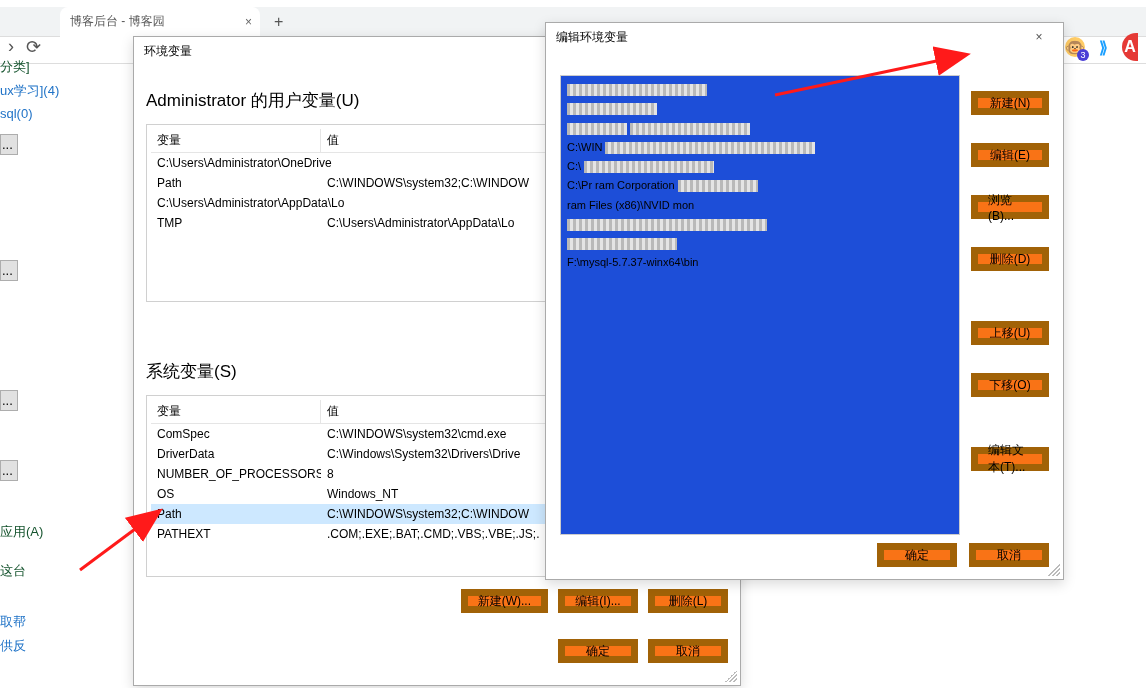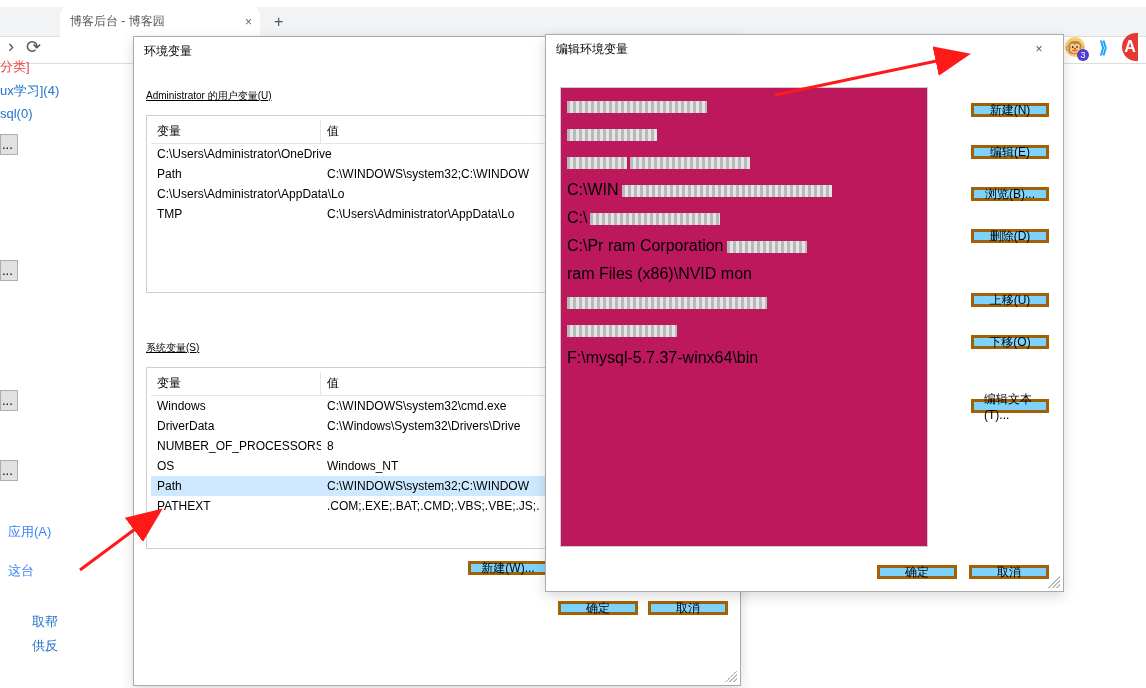--- a/index.html
+++ b/index.html
@@ -78,21 +78,21 @@
     margin: 10px 0 0 0;
     display: flex; align-items: center; justify-content: flex-start;
     padding-left: 1px;
   }
   .sidebar-lower {
     position: absolute;
     left: 0;
     font-size: 13px;
   }
   .sidebar-link { color: #2073c7; padding: 3px 0; }
-  .sidebar-txt { color: #3b82f6; padding: 3px 8px; }
+  .sidebar-txt { color: #14532d; padding: 3px 0; }
 
   
   .dialog {
     position: absolute;
     background: #fff;
     border: 1px solid #aaa;
     box-shadow: 0 4px 12px rgba(0,0,0,0.15);
   }
   .dialog-title {
     height: 28px;
@@ -103,24 +103,23 @@
   }
   .dialog-close {
     position: absolute;
     top: 2px; right: 4px;
     width: 40px; height: 24px;
     display: flex; align-items: center; justify-content: center;
     color: #555;
   }
 
   .group-label {
-    font-size: 10px;
+    font-size: 17px;
     padding: 6px 12px 4px 12px;
     position: relative;
-    text-decoration: underline;
   }
   .group-box {
     border: 1px solid #d0d0d0;
     margin: 8px 12px 6px 12px;
     padding: 4px;
   }
   .var-table-header {
     display: flex;
     border-bottom: 1px solid #e5e5e5;
   }
@@ -138,23 +137,23 @@
     white-space: nowrap;
     overflow: hidden;
   }
   .var-row.selected { background: #cde8ff; }
 
   .btn {
     display: inline-flex;
     align-items: center;
     justify-content: center;
     min-width: 80px;
-    height: 14px;
-    border: 3px solid #a16207;
-    background: #7dd3fc;
+    height: 24px;
+    border: 7px solid #a16207;
+    background: #f97316;
     font-size: 12px;
     padding: 0 10px;
     cursor: default;
   }
   .btn-row {
     display: flex;
     gap: 10px;
     justify-content: flex-end;
     padding: 6px 12px;
   }
@@ -164,31 +163,31 @@
     top: 36px; left: 133px;
     width: 608px; height: 650px;
   }
   .env-dialog .col-name { width: 170px; }
   .env-dialog .col-val { flex: 1; }
   .env-dialog .user-section { height: 250px; }
   .env-dialog .sys-section  { height: 252px; }
 
   
   .edit-dialog {
-    top: 34px; left: 545px;
+    top: 22px; left: 545px;
     width: 519px; height: 558px;
   }
   .edit-dialog .listbox {
     position: absolute;
     top: 52px; left: 14px;
-    width: 368px; height: 460px;
+    width: 400px; height: 460px;
     border: 1px solid #ccc;
-    background: #be185d;
+    background: #1d4ed8;
     padding: 4px 6px;
-    font-size: 16px;
+    font-size: 11px;
     line-height: 1.75;
     overflow: hidden;
   }
   .edit-dialog .listbox .entry {
     white-space: nowrap;
   }
   .edit-dialog .btn-col {
     position: absolute;
     top: 68px; right: 14px;
     width: 78px;
@@ -262,21 +261,21 @@
   <span class="nav-icon">›</span>
   <span class="nav-icon">⟳</span>
 </div>
 <div class="toolbar-icons">
   <span class="monkey-badge">🐵</span>
   <span class="cast-icon">⟫</span>
   <span class="red-circle">A</span>
 </div>
 
 <div class="sidebar">
-  <div class="sidebar-item trunc" style="color:#ef4444">分类]</div>
+  <div class="sidebar-item trunc" style="color:#14532d">分类]</div>
   <div class="sidebar-item trunc">ux学习](4)</div>
   <div class="sidebar-item trunc">sql(0)</div>
   <div class="sidebar-btn-fragment">
       <span>...</span>
     </div>
 </div>
 <div class="sidebar-lower" style="top:210px;">
   <div class="sidebar-btn-fragment" style="margin-top:50px;">
       <span>...</span>
     </div>
@@ -288,21 +287,21 @@
 </div>
 <div class="sidebar-lower" style="top:450px;">
   <div class="sidebar-btn-fragment">
       <span>...</span>
     </div>
 </div>
 <div class="sidebar-lower" style="top:520px;">
   <div class="sidebar-txt">应用(A)</div>
   <div class="sidebar-txt" style="margin-top:15px;">这台</div>
 </div>
-<div class="sidebar-lower" style="top:610px;padding-left:32px;">
+<div class="sidebar-lower" style="top:610px;">
   <div class="sidebar-link">取帮</div>
   <div class="sidebar-link">供反</div>
 </div>
 <div style="position:absolute; top:508px; left:134px; color:#e53935; font-size:14px;">1</div>
 
 <div class="dialog env-dialog">
   <div class="dialog-title">环境变量</div>
 
   <div class="group-label" style="margin-top:18px;">Administrator 的用户变量(U)</div>
   <div class="group-box user-section" style="height:178px; overflow:hidden;">
@@ -333,21 +332,21 @@
   </div>
 
   <div class="group-label" style="margin-top:10px;">系统变量(S)</div>
   <div class="group-box sys-section" style="height:182px; overflow:hidden;">
     <div class="var-table-header">
       <div class="cell col-name">变量</div>
       <div class="cell col-val">值</div>
     </div>
     <div id="sys-rows">
         <div class="var-row">
-          <div class="cell col-name">Windows</div>
+          <div class="cell col-name">ComSpec</div>
           <div class="cell col-val">C:\WINDOWS\system32\cmd.exe</div>
         </div>
         <div class="var-row">
           <div class="cell col-name">DriverData</div>
           <div class="cell col-val">C:\Windows\System32\Drivers\Drive</div>
         </div>
         <div class="var-row">
           <div class="cell col-name">NUMBER_OF_PROCESSORS</div>
           <div class="cell col-val">8</div>
         </div>

